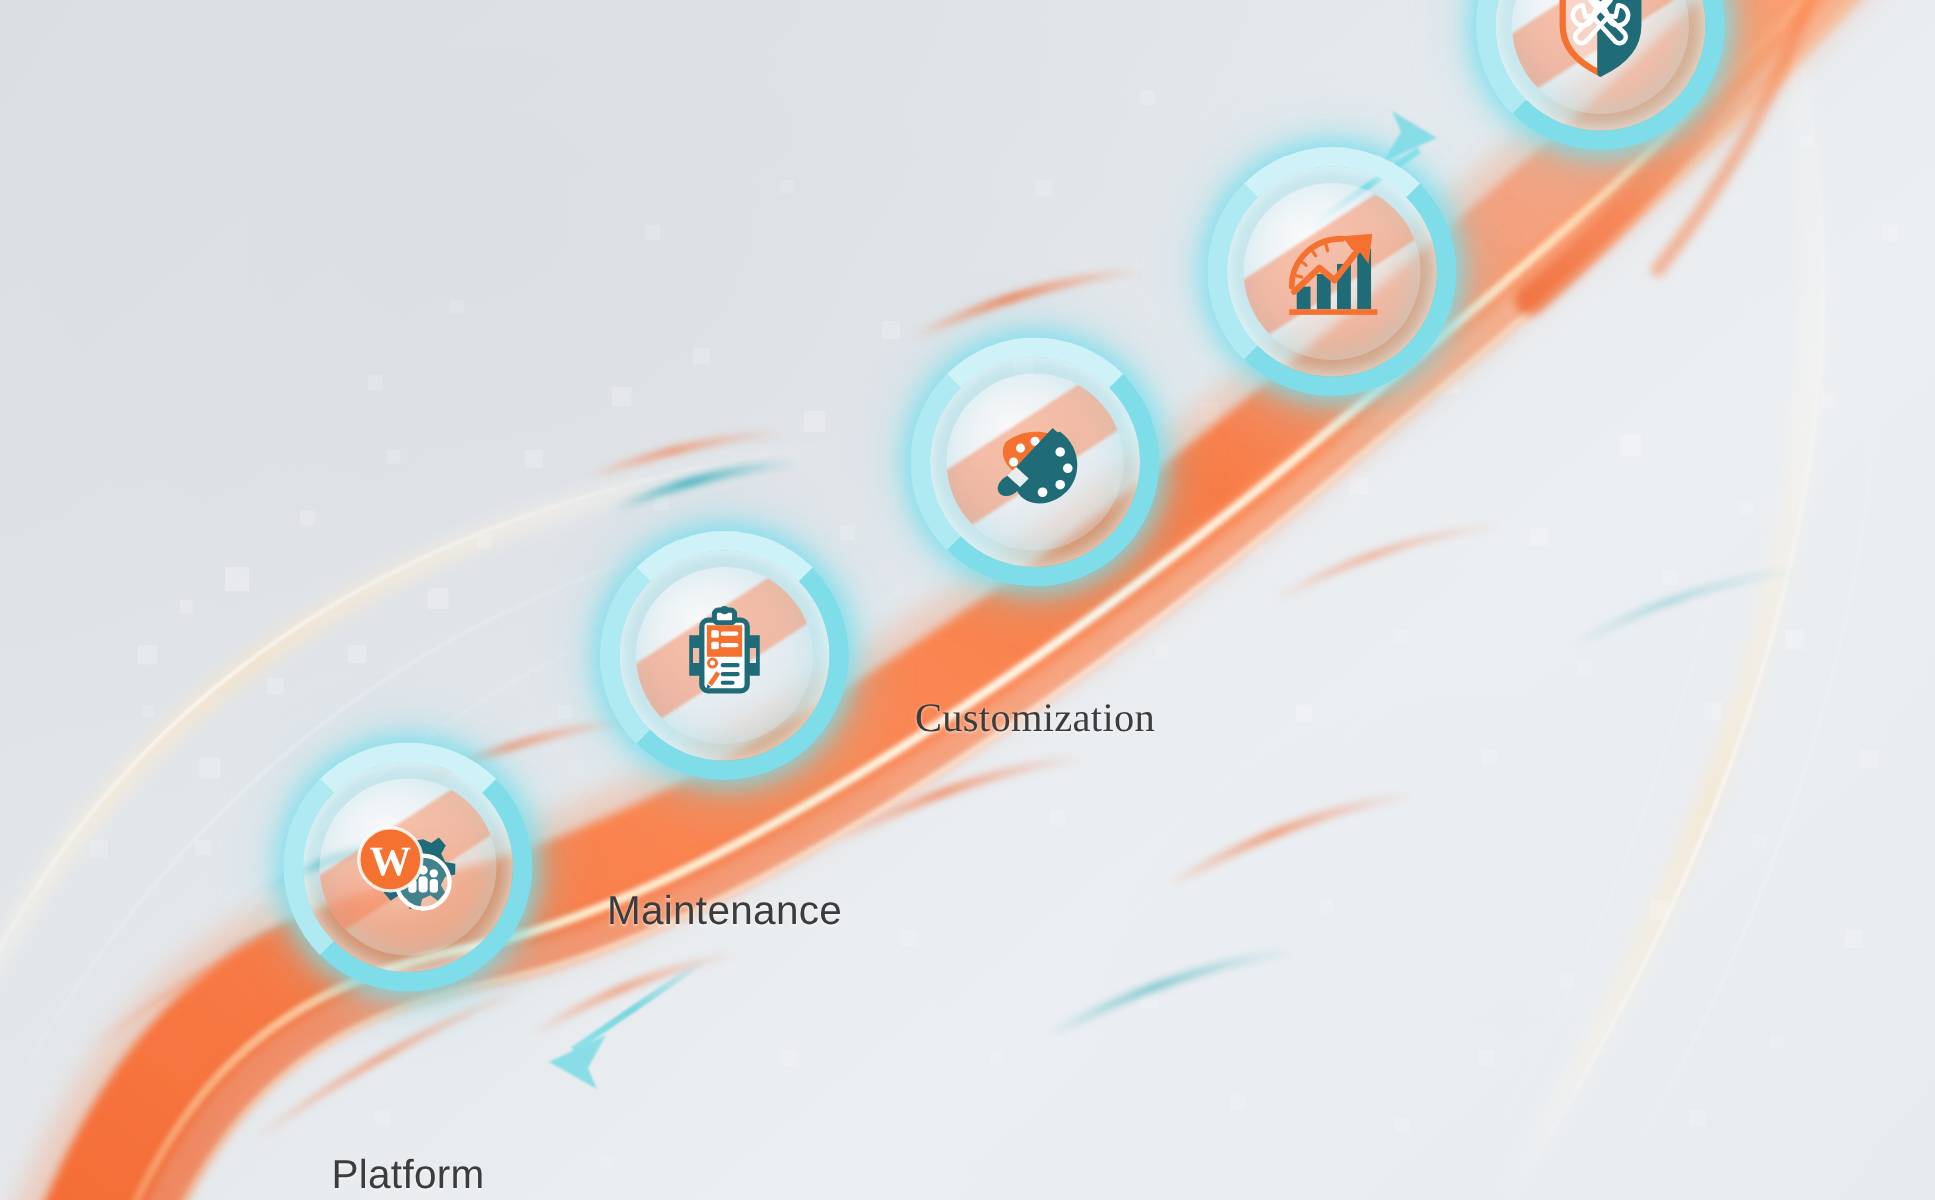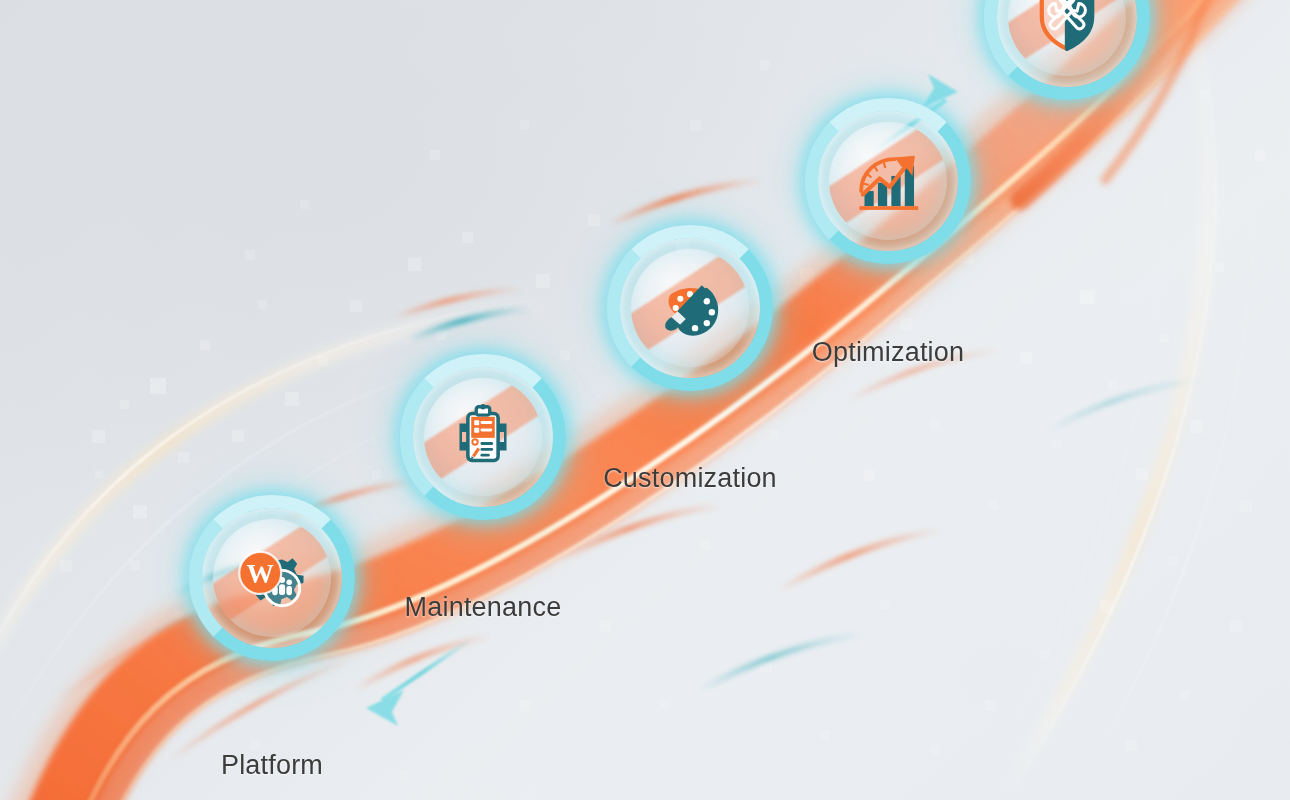--- a/index.html
+++ b/index.html
@@ -309,21 +309,21 @@
       </g>
     </g>
     <g>
       <circle cx="36" cy="44" r="25" fill="#f4712f"></circle>
       <circle cx="36" cy="44" r="25" fill="none" stroke="#ffffff" stroke-width="2.6" stroke-opacity=".85"></circle>
       <text x="36" y="56.5" font-family="'Liberation Serif','DejaVu Serif',serif" font-size="33" font-weight="bold" fill="#ffffff" text-anchor="middle">W</text>
     </g>
   </svg>
         </div>
       </div>
-      <div class="label" style="left:272px;top:750px;">Platform</div>
+      <div class="label" style="left:272px;top:768px;">Platform</div>
       <div class="node" style="left:483px;top:512px;">
         <div class="ringwrap">
           <div class="halo"></div>
           <div class="disc">
             <div class="inner-ribbon"></div>
           </div>
           <div class="ring"></div>
           <div class="ringhi"></div>
           <svg class="icon" viewBox="0 0 100 100" xmlns="http://www.w3.org/2000/svg">
     <g>
@@ -375,21 +375,21 @@
       </g>
       <g>
         <path d="M64 23 L 74 32 L 45 63 L 35 54 Z" fill="#1f6b78"></path>
         <path d="M35 54 L 45 63 L 38 70 L 28 61 Z" fill="#e9eef0"></path>
         <path d="M28 61 L 38 70 C 34 77 26 79 22 75 C 18 71 22 64 28 61 Z" fill="#1f6b78"></path>
       </g>
     </g>
   </svg>
         </div>
       </div>
-      <div class="label" style="left:690px;top:463px;">Customization</div>
+      <div class="label" style="left:690px;top:463px;font-family:Liberation Serif, serif;">Customization</div>
       <div class="node" style="left:888px;top:256px;">
         <div class="ringwrap">
           <div class="halo"></div>
           <div class="disc">
             <div class="inner-ribbon"></div>
           </div>
           <div class="ring"></div>
           <div class="ringhi"></div>
           <svg class="icon" viewBox="0 0 100 100" xmlns="http://www.w3.org/2000/svg">
     <g>
@@ -406,21 +406,20 @@
         <line x1="25" y1="41.5" x2="29.5" y2="45"></line>
         <line x1="34" y1="33" x2="37" y2="37.5"></line>
         <line x1="45" y1="28" x2="46.5" y2="33.5"></line>
       </g>
       <path d="M20 66 L 40 47 L 52 57 L 76 26" fill="none" stroke="#f4712f" stroke-width="5" stroke-linejoin="round" stroke-linecap="round"></path>
       <path d="M58 22 L 82 20 L 79 44 L 71 33 L 66 33 Z" fill="#f4712f"></path>
     </g>
   </svg>
         </div>
       </div>
-      <div class="label" style="left:888px;top:337px;">Optimization</div>
       <div class="node" style="left:1067px;top:92px;">
         <div class="ringwrap">
           <div class="halo"></div>
           <div class="disc">
             <div class="inner-ribbon"></div>
           </div>
           <div class="ring"></div>
           <div class="ringhi"></div>
           <svg class="icon" viewBox="0 0 100 100" xmlns="http://www.w3.org/2000/svg">
     <g>

